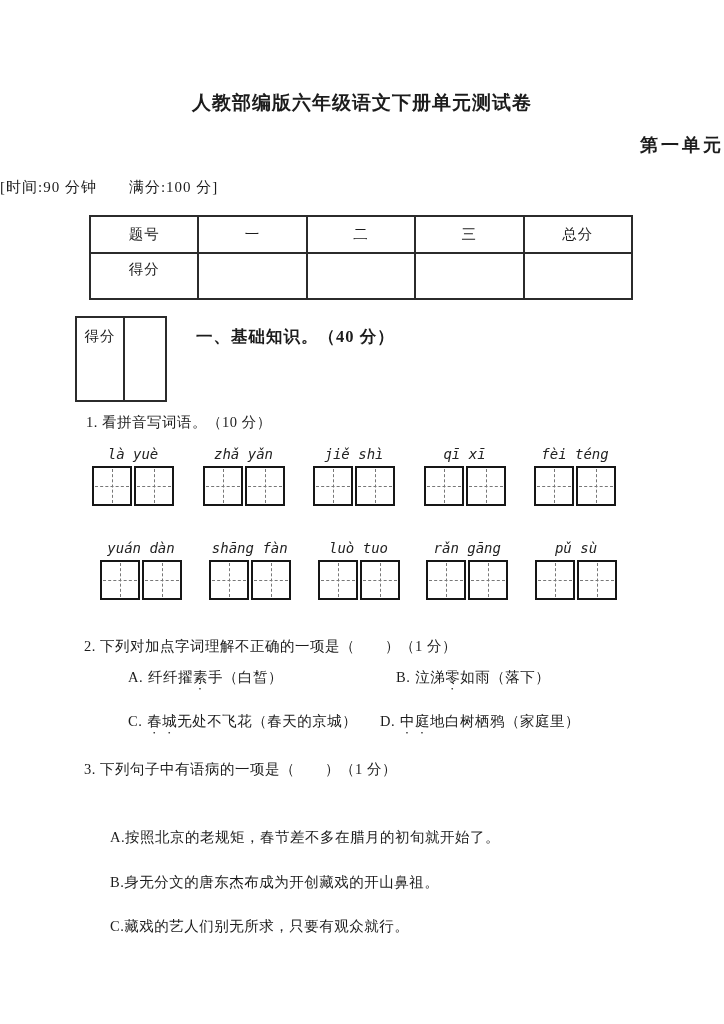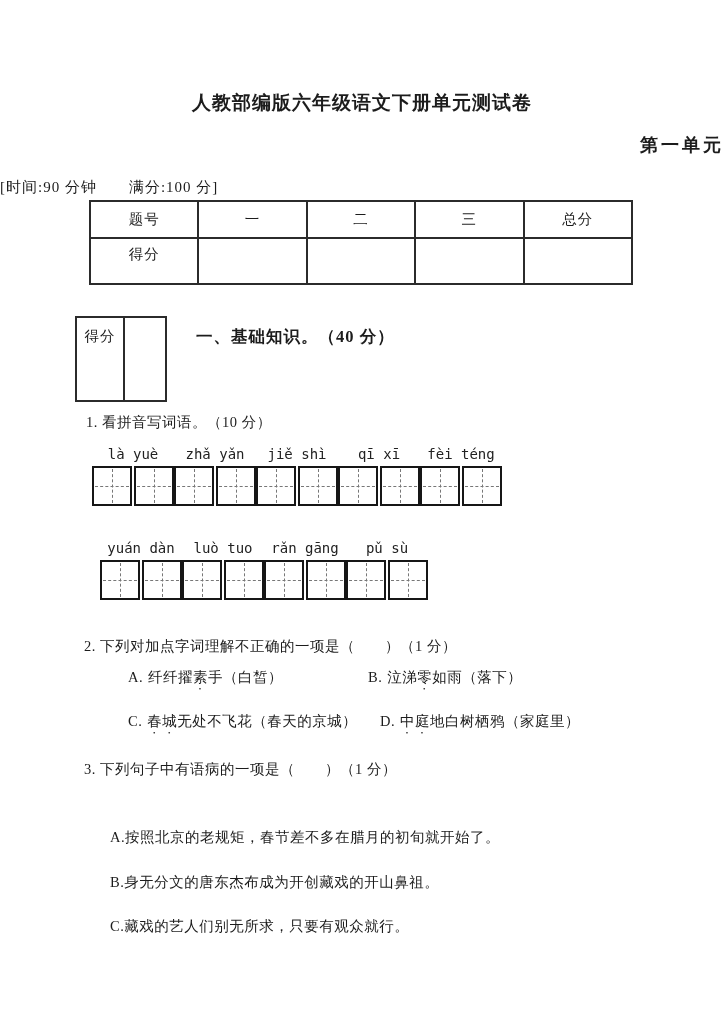--- a/index.html
+++ b/index.html
@@ -20,21 +20,21 @@
   .unit-subtitle{
     position:absolute;top:133px;left:0;width:100%;
     text-align:right;font-size:18px;font-weight:bold;letter-spacing:3px;
   }
   .exam-meta{
     position:absolute;top:178px;left:0;width:100%;
     font-size:15px;letter-spacing:1px;
   }
   
   .score-table{
-    position:absolute;top:200px;left:89px;
+    position:absolute;top:215px;left:89px;
     width:544px;border-collapse:collapse;table-layout:fixed;
   }
   .score-table td{
     border:2px solid #2b2b2b;
     text-align:center;font-size:14.5px;letter-spacing:1px;
     padding:0;
   }
   .score-table tr:first-child td{height:35px;}
   .score-table tr:last-child td{height:38px;vertical-align:top;padding-top:6px;}
   
@@ -52,21 +52,21 @@
   .section-heading{
     position:absolute;top:326px;left:196px;
     font-size:16.5px;font-weight:bold;letter-spacing:1px;font-family:Liberation Serif, serif;
   }
   
   .q-prompt{position:absolute;font-size:14.5px;letter-spacing:0.5px;}
   #q1-prompt{top:413px;left:86px;}
   #q2-prompt{top:637px;left:84px;}
   #q3-prompt{top:760px;left:84px;}
   
-  .pin-row{position:absolute;display:flex;}
+  .pin-row{position:absolute;display:flex;justify-content:space-between;font-style:italic;}
   #pin-row-1{top:444px;left:92px;width:524px;}
   #pin-row-2{top:538px;left:100px;width:517px;}
   .pin-group{display:flex;flex-direction:column;align-items:center;}
   .pinyin{
     font-family:"DejaVu Sans Mono","Liberation Mono",monospace;
     font-size:14px;height:20px;line-height:20px;white-space:nowrap;color:#222;
   }
   .tian-pair{display:flex;gap:2px;margin-top:2px;}
   .tian{
     position:relative;width:36px;height:36px;
@@ -75,21 +75,21 @@
   .tian::before{
     content:"";position:absolute;left:50%;top:1px;bottom:1px;
     border-left:1px dashed #777;
   }
   .tian::after{
     content:"";position:absolute;top:50%;left:1px;right:1px;
     border-top:1px dashed #777;
   }
   
   .opt-row{position:absolute;display:flex;font-size:14.5px;letter-spacing:0.5px;}
-  #q2-row-ab{top:668px;left:128px;}
+  #q2-row-ab{top:668px;left:128px;gap:28px;}
   #q2-row-cd{top:712px;left:128px;gap:12px;}
   .opt{white-space:nowrap;}
   .opt-fixed{width:240px;}
   .opt .lbl{margin-right:5px;}
   .em-dot{
     -webkit-text-emphasis:filled dot;
     -webkit-text-emphasis-position:under right;
     text-emphasis:filled dot;
     text-emphasis-position:under right;
   }
@@ -174,20 +174,27 @@
 
   <div class="pin-row" id="pin-row-2">
     <div class="pin-group">
       <div class="pinyin">yuán dàn</div>
       <div class="tian-pair">
           <div class="tian"></div>
           <div class="tian"></div>
         </div>
     </div>
     <div class="pin-group">
+      <div class="pinyin">shāng fàn</div>
+      <div class="tian-pair">
+          <div class="tian"></div>
+          <div class="tian"></div>
+        </div>
+    </div>
+    <div class="pin-group">
       <div class="pinyin">luò tuo</div>
       <div class="tian-pair">
           <div class="tian"></div>
           <div class="tian"></div>
         </div>
     </div>
     <div class="pin-group">
       <div class="pinyin">rǎn gāng</div>
       <div class="tian-pair">
           <div class="tian"></div>

